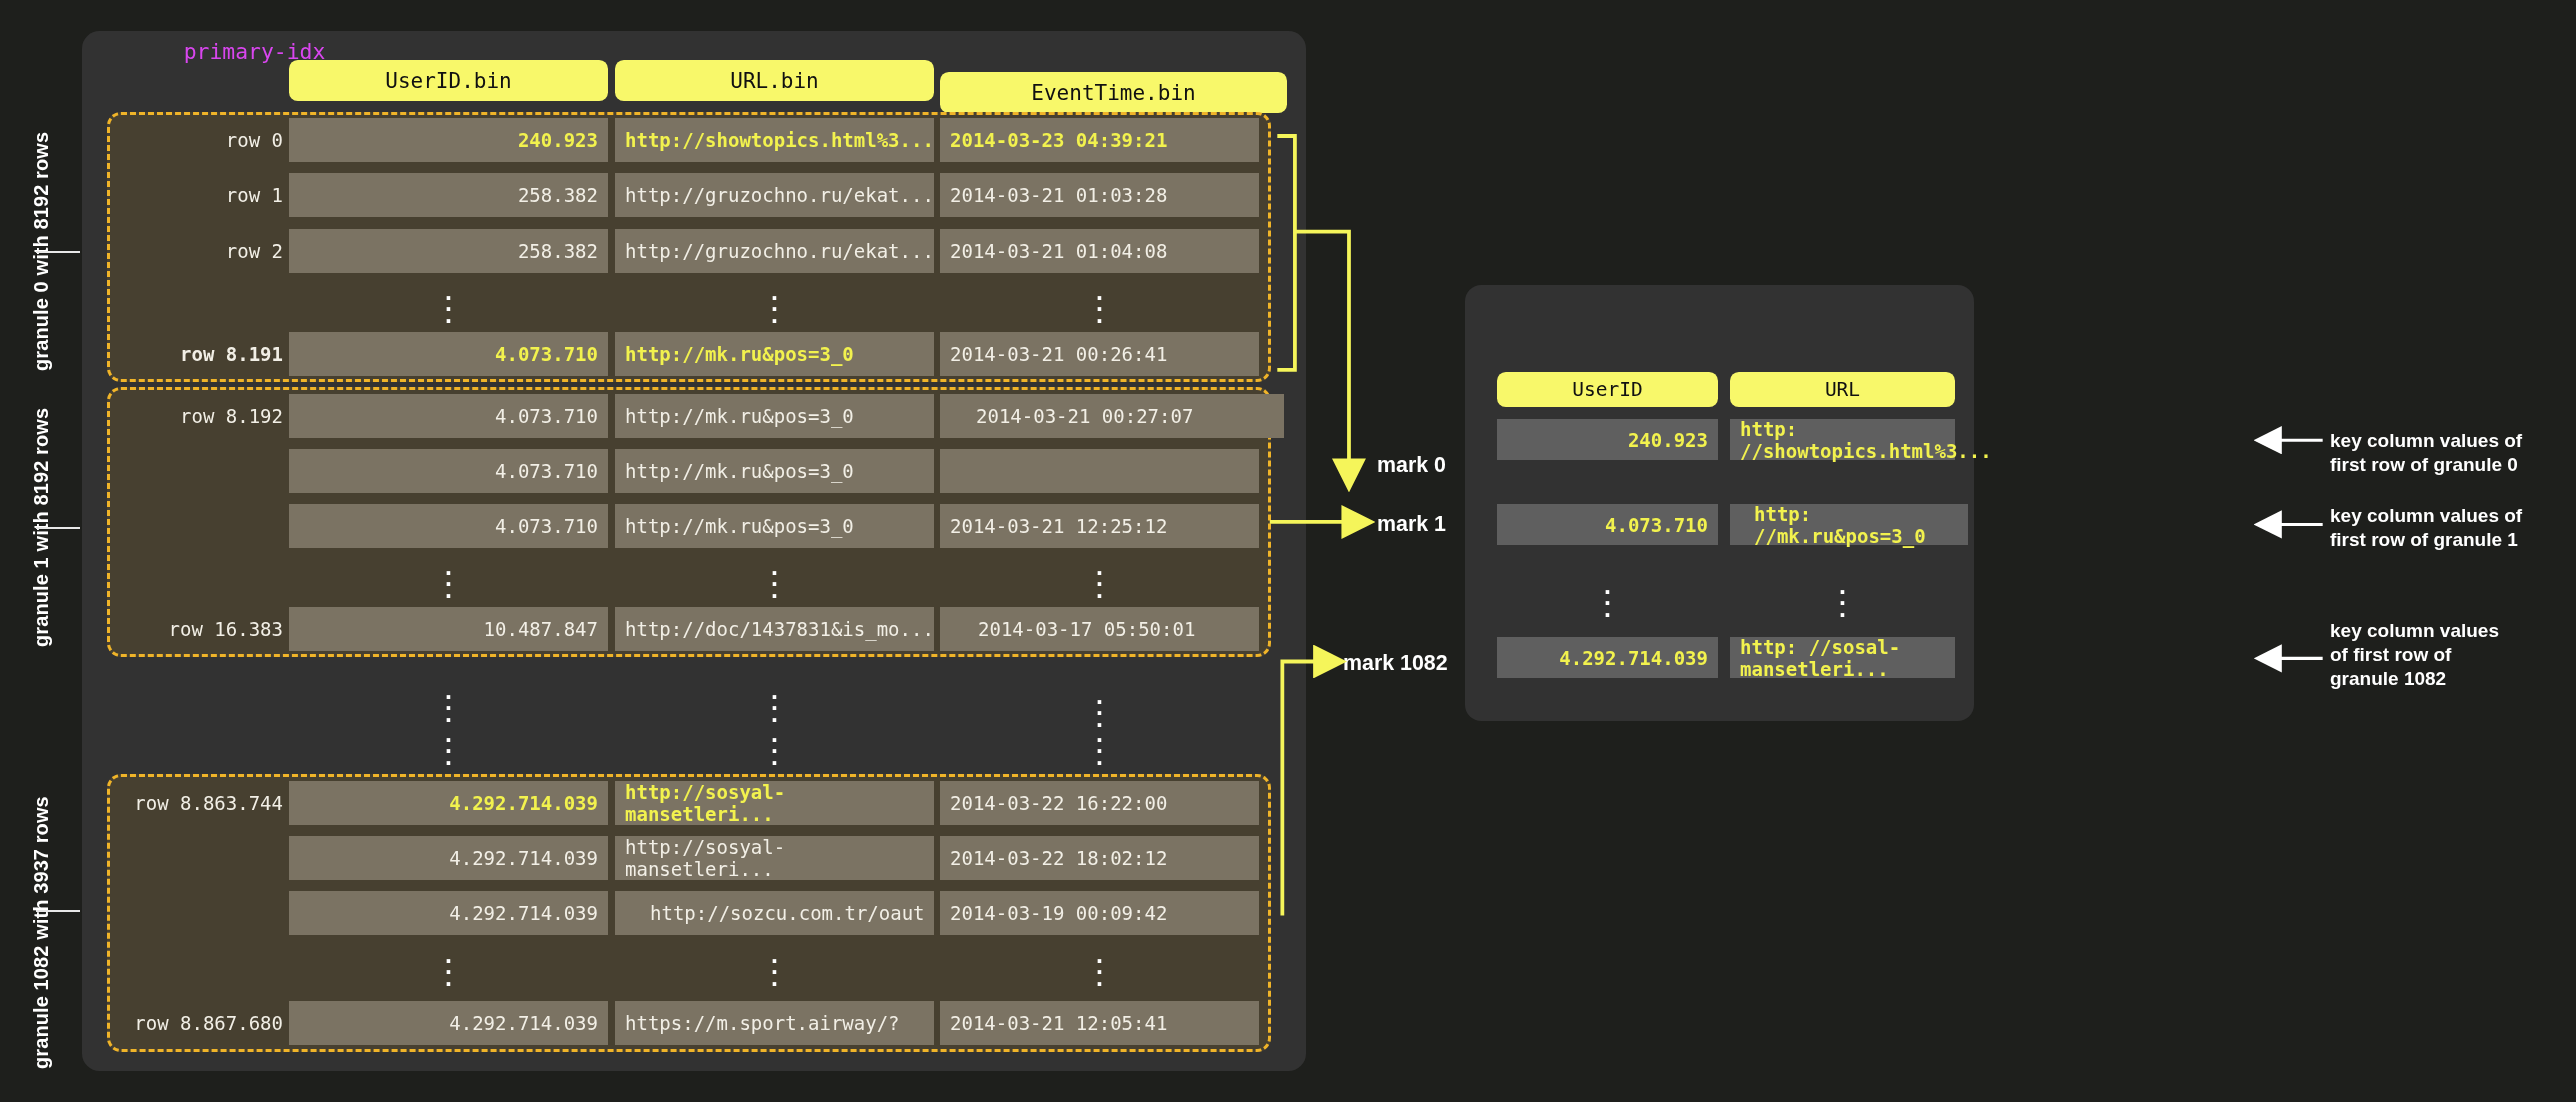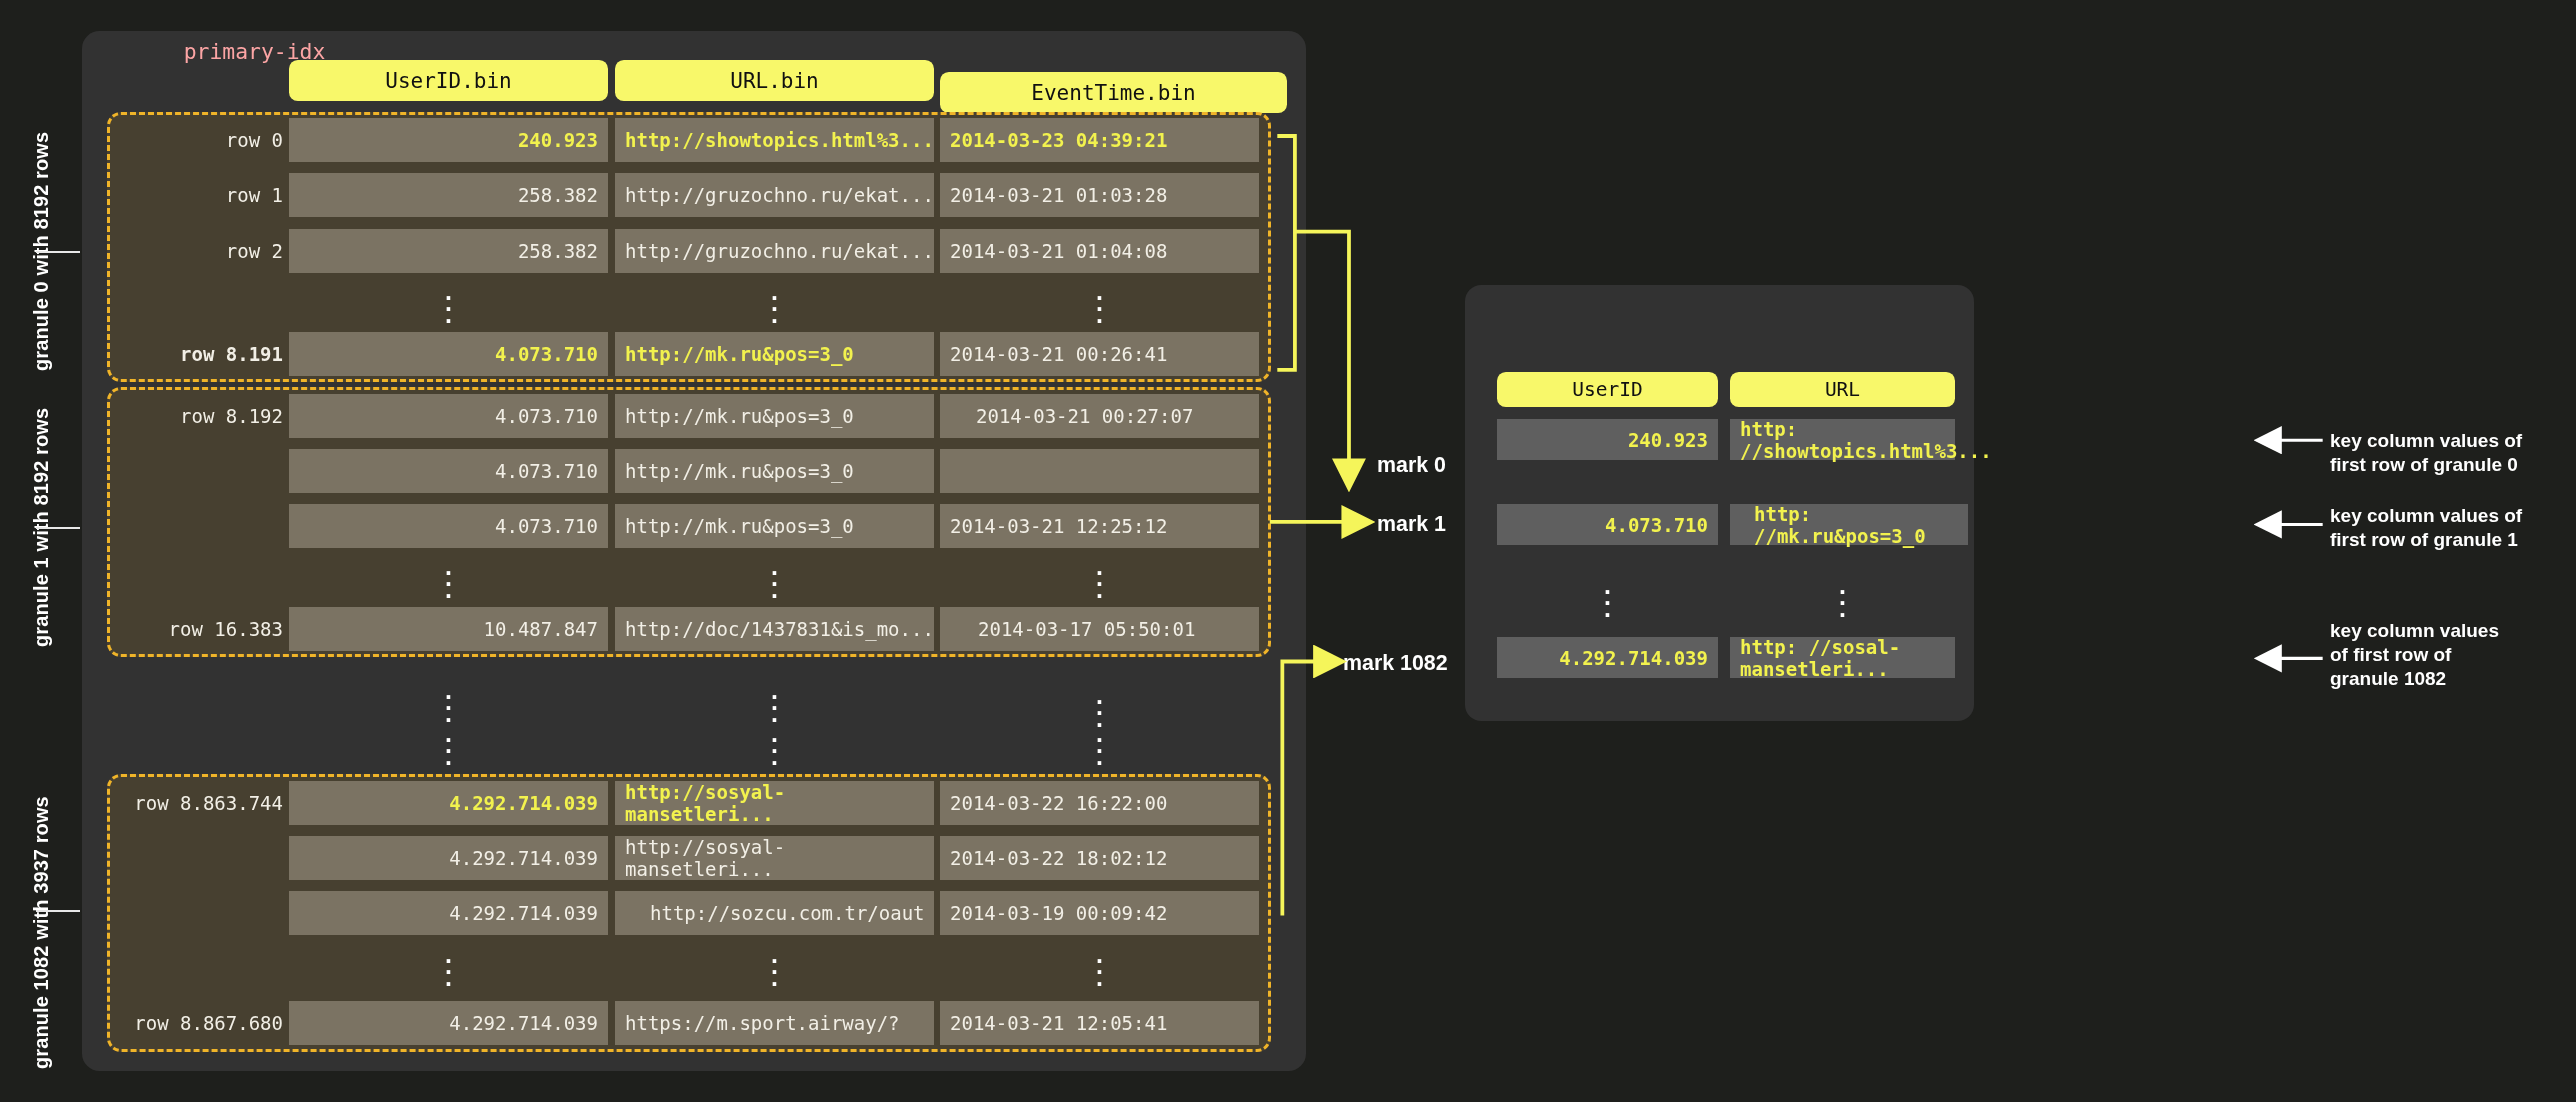--- a/index.html
+++ b/index.html
@@ -37,21 +37,21 @@
 
   
   .vdots{position:absolute;color:#ffffff;font-size:25px;line-height:11.3px;
          text-align:center;letter-spacing:0;font-weight:bold;}
   .vdots span{display:block;}
 
   
   #idx-panel{position:absolute;left:1465px;top:285px;width:509px;height:436px;
              background:#323232;border-radius:16.3px;}
   #idx-title{position:absolute;left:0;top:39px;width:509px;text-align:center;
-             color:#fca5a5;font-size:21.4px;}
+             color:#d946ef;font-size:21.4px;}
   .idxhead{position:absolute;background:#f8f86a;color:#111;border-radius:8.8px;
            display:flex;align-items:center;justify-content:center;
            font-size:19.5px;height:35px;}
   .idxcell{position:absolute;background:#5f5f5f;height:41px;box-sizing:border-box;
            display:flex;align-items:center;font-size:19px;color:#f2f24e;
            font-weight:bold;padding:0 10px;}
   .idxcell.num{justify-content:flex-end;}
 
   
   .note{position:absolute;color:#ffffff;font-weight:bold;font-size:19px;
@@ -119,21 +119,21 @@
 <div class="rowlabel mono" style="left:113px;top:332px;width:170px;font-weight:bold;">row 8.191</div>
 <div class="cell mono num hl" style="left:289px;top:332px;width:319px;">4.073.710</div>
 <div class="cell mono hl" style="left:615px;top:332px;width:319px;">http://mk.ru&amp;pos=3_0</div>
 <div class="cell mono" style="left:940px;top:332px;width:319px;">2014-03-21 00:26:41</div>
 
 <div class="granule" style="left:107px;top:387px;width:1164px;height:270px;"></div>
 
 <div class="rowlabel mono" style="left:113px;top:394px;width:170px;">row 8.192</div>
 <div class="cell mono num" style="left:289px;top:394px;width:319px;">4.073.710</div>
 <div class="cell mono" style="left:615px;top:394px;width:319px;">http://mk.ru&amp;pos=3_0</div>
-<div class="cell mono" style="left:940px;top:394px;width:319px;padding-left:36px;">2014-03-21 00:27:07</div>
+<div class="cell mono" style="left:940px;top:394px;width:344px;padding-left:36px;">2014-03-21 00:27:07</div>
 
 <div class="cell mono num" style="left:289px;top:449px;width:319px;">4.073.710</div>
 <div class="cell mono" style="left:615px;top:449px;width:319px;">http://mk.ru&amp;pos=3_0</div>
 <div class="cell mono" style="left:940px;top:449px;width:319px;"></div>
 
 <div class="cell mono num" style="left:289px;top:504px;width:319px;">4.073.710</div>
 <div class="cell mono" style="left:615px;top:504px;width:319px;">http://mk.ru&amp;pos=3_0</div>
 <div class="cell mono" style="left:940px;top:504px;width:319px;">2014-03-21 12:25:12</div>
 
 <div class="vdots" style="left:289px;top:561px;width:319px;">

